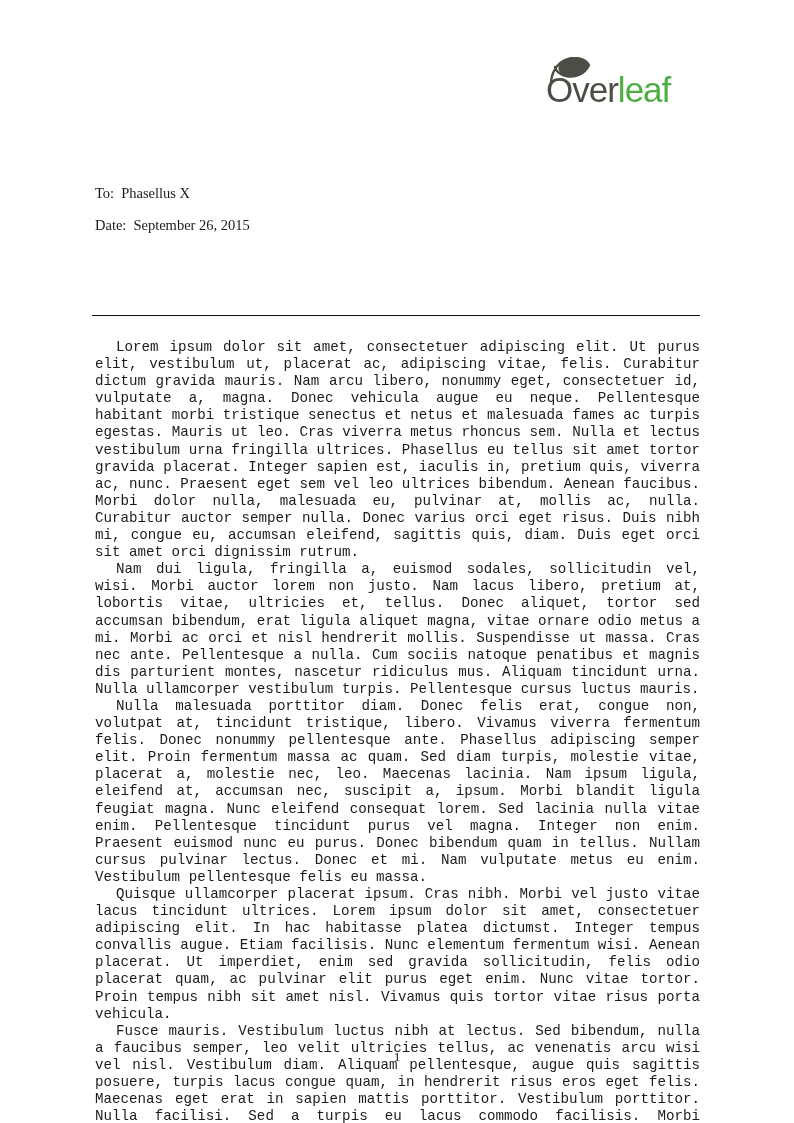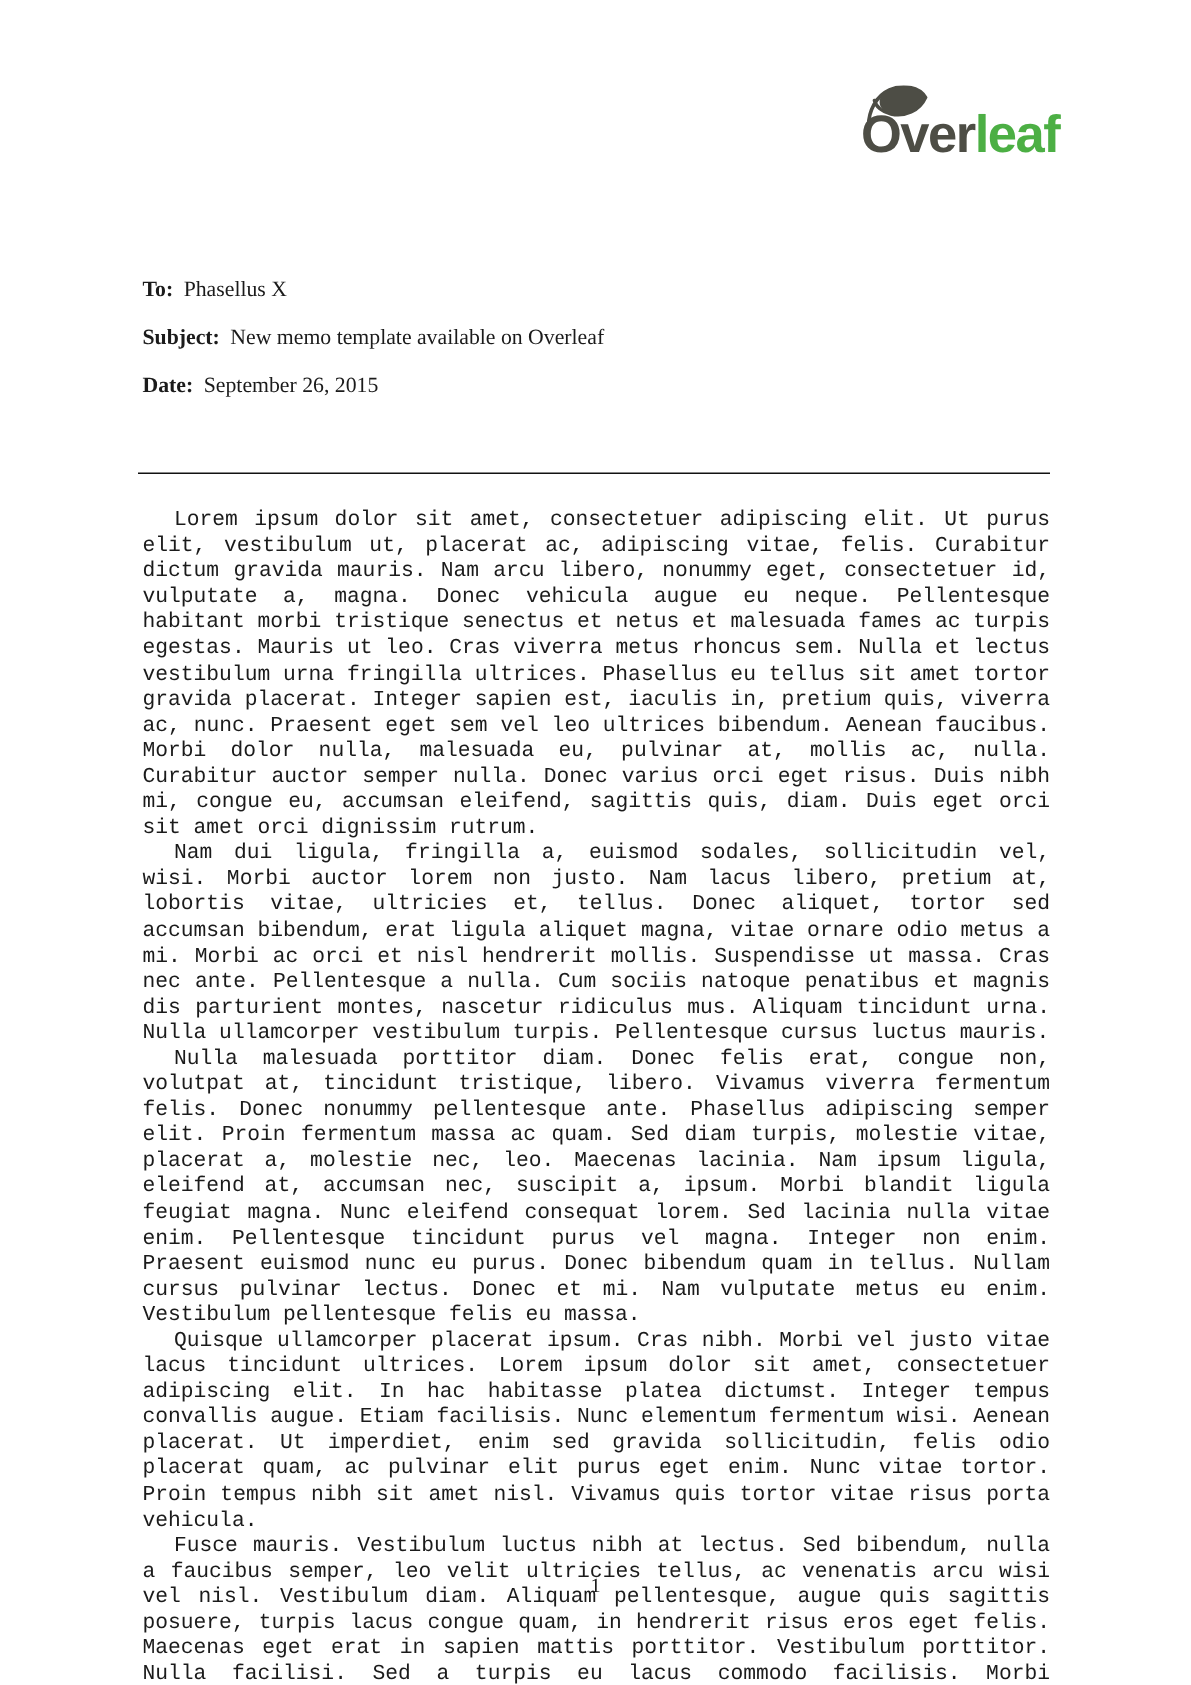--- a/index.html
+++ b/index.html
@@ -9,43 +9,42 @@
     background:#ffffff;
     font-family:"Liberation Serif", serif;
     color:#1b1b1b;
     overflow:hidden;
   }
 
   
   .logo{
     position:absolute;left:546px;top:72px;
     font-family:"Liberation Sans", sans-serif;
-    font-weight:bold;
+    font-weight:normal;
     font-size:35px;
     letter-spacing:-1px;
     line-height:1;
     white-space:nowrap;
-    margin-left:28px;
   }
   .logo .gray{color:var(--logo-gray,#4d4d45);}
   .logo .green{color:var(--logo-green,#4caf44);}
   .leaf{
     position:absolute;
     left:1px;top:-15px;
     width:44px;height:34px;
   }
 
   
   .memo{position:absolute;left:95px;top:184px;width:610px;}
   .field{
     margin:0 0 14px 0;
     font-size:14.5px;
     line-height:18px;
   }
-  .field .label{font-weight:bold;margin-right:7px;}
+  .field .label{font-weight:normal;margin-right:7px;}
 
   
   .rule{
     position:absolute;left:92px;top:315px;
     width:608px;height:0;
     border:none;border-top:1.8px solid #111;
     margin:0;
   }
 
   
@@ -75,23 +74,20 @@
       <path d="M18,3 C27,-1 38,1 42,8 C38,17 28,21 19,19 C13,17.6 10,13 12,8 C13.5,5.5 15.5,4 18,3 Z" fill="#4d4d45"></path>
     </svg>
     <span class="gray">Over</span><span class="green">leaf</span>
   </div>
 
   <div class="memo">
     <p class="field">
       <span class="label">To:</span><span>Phasellus X</span>
     </p>
     <p class="field">
-      <span class="label">Subject:</span><span>New memo template available on Overleaf</span>
-    </p>
-    <p class="field">
       <span class="label">Date:</span><span>September 26, 2015</span>
     </p>
   </div>
 
   <hr class="rule">
 
   <div class="body-text">
     <p>Lorem ipsum dolor sit amet, consectetuer adipiscing elit. Ut purus elit, vestibulum ut, placerat ac, adipiscing vitae, felis. Curabitur dictum gravida mauris. Nam arcu libero, nonummy eget, consectetuer id, vulputate a, magna. Donec vehicula augue eu neque. Pellentesque habitant morbi tristique senectus et netus et malesuada fames ac turpis egestas. Mauris ut leo. Cras viverra metus rhoncus sem. Nulla et lectus vestibulum urna fringilla ultrices. Phasellus eu tellus sit amet tortor gravida placerat. Integer sapien est, iaculis in, pretium quis, viverra ac, nunc. Praesent eget sem vel leo ultrices bibendum. Aenean faucibus. Morbi dolor nulla, malesuada eu, pulvinar at, mollis ac, nulla. Curabitur auctor semper nulla. Donec varius orci eget risus. Duis nibh mi, congue eu, accumsan eleifend, sagittis quis, diam. Duis eget orci sit amet orci dignissim rutrum.</p>
     <p>Nam dui ligula, fringilla a, euismod sodales, sollicitudin vel, wisi. Morbi auctor lorem non justo. Nam lacus libero, pretium at, lobortis vitae, ultricies et, tellus. Donec aliquet, tortor sed accumsan bibendum, erat ligula aliquet magna, vitae ornare odio metus a mi. Morbi ac orci et nisl hendrerit mollis. Suspendisse ut massa. Cras nec ante. Pellentesque a nulla. Cum sociis natoque penatibus et magnis dis parturient montes, nascetur ridiculus mus. Aliquam tincidunt urna. Nulla ullamcorper vestibulum turpis. Pellentesque cursus luctus mauris.</p>
     <p>Nulla malesuada porttitor diam. Donec felis erat, congue non, volutpat at, tincidunt tristique, libero. Vivamus viverra fermentum felis. Donec nonummy pellentesque ante. Phasellus adipiscing semper elit. Proin fermentum massa ac quam. Sed diam turpis, molestie vitae, placerat a, molestie nec, leo. Maecenas lacinia. Nam ipsum ligula, eleifend at, accumsan nec, suscipit a, ipsum. Morbi blandit ligula feugiat magna. Nunc eleifend consequat lorem. Sed lacinia nulla vitae enim. Pellentesque tincidunt purus vel magna. Integer non enim. Praesent euismod nunc eu purus. Donec bibendum quam in tellus. Nullam cursus pulvinar lectus. Donec et mi. Nam vulputate metus eu enim. Vestibulum pellentesque felis eu massa.</p>

